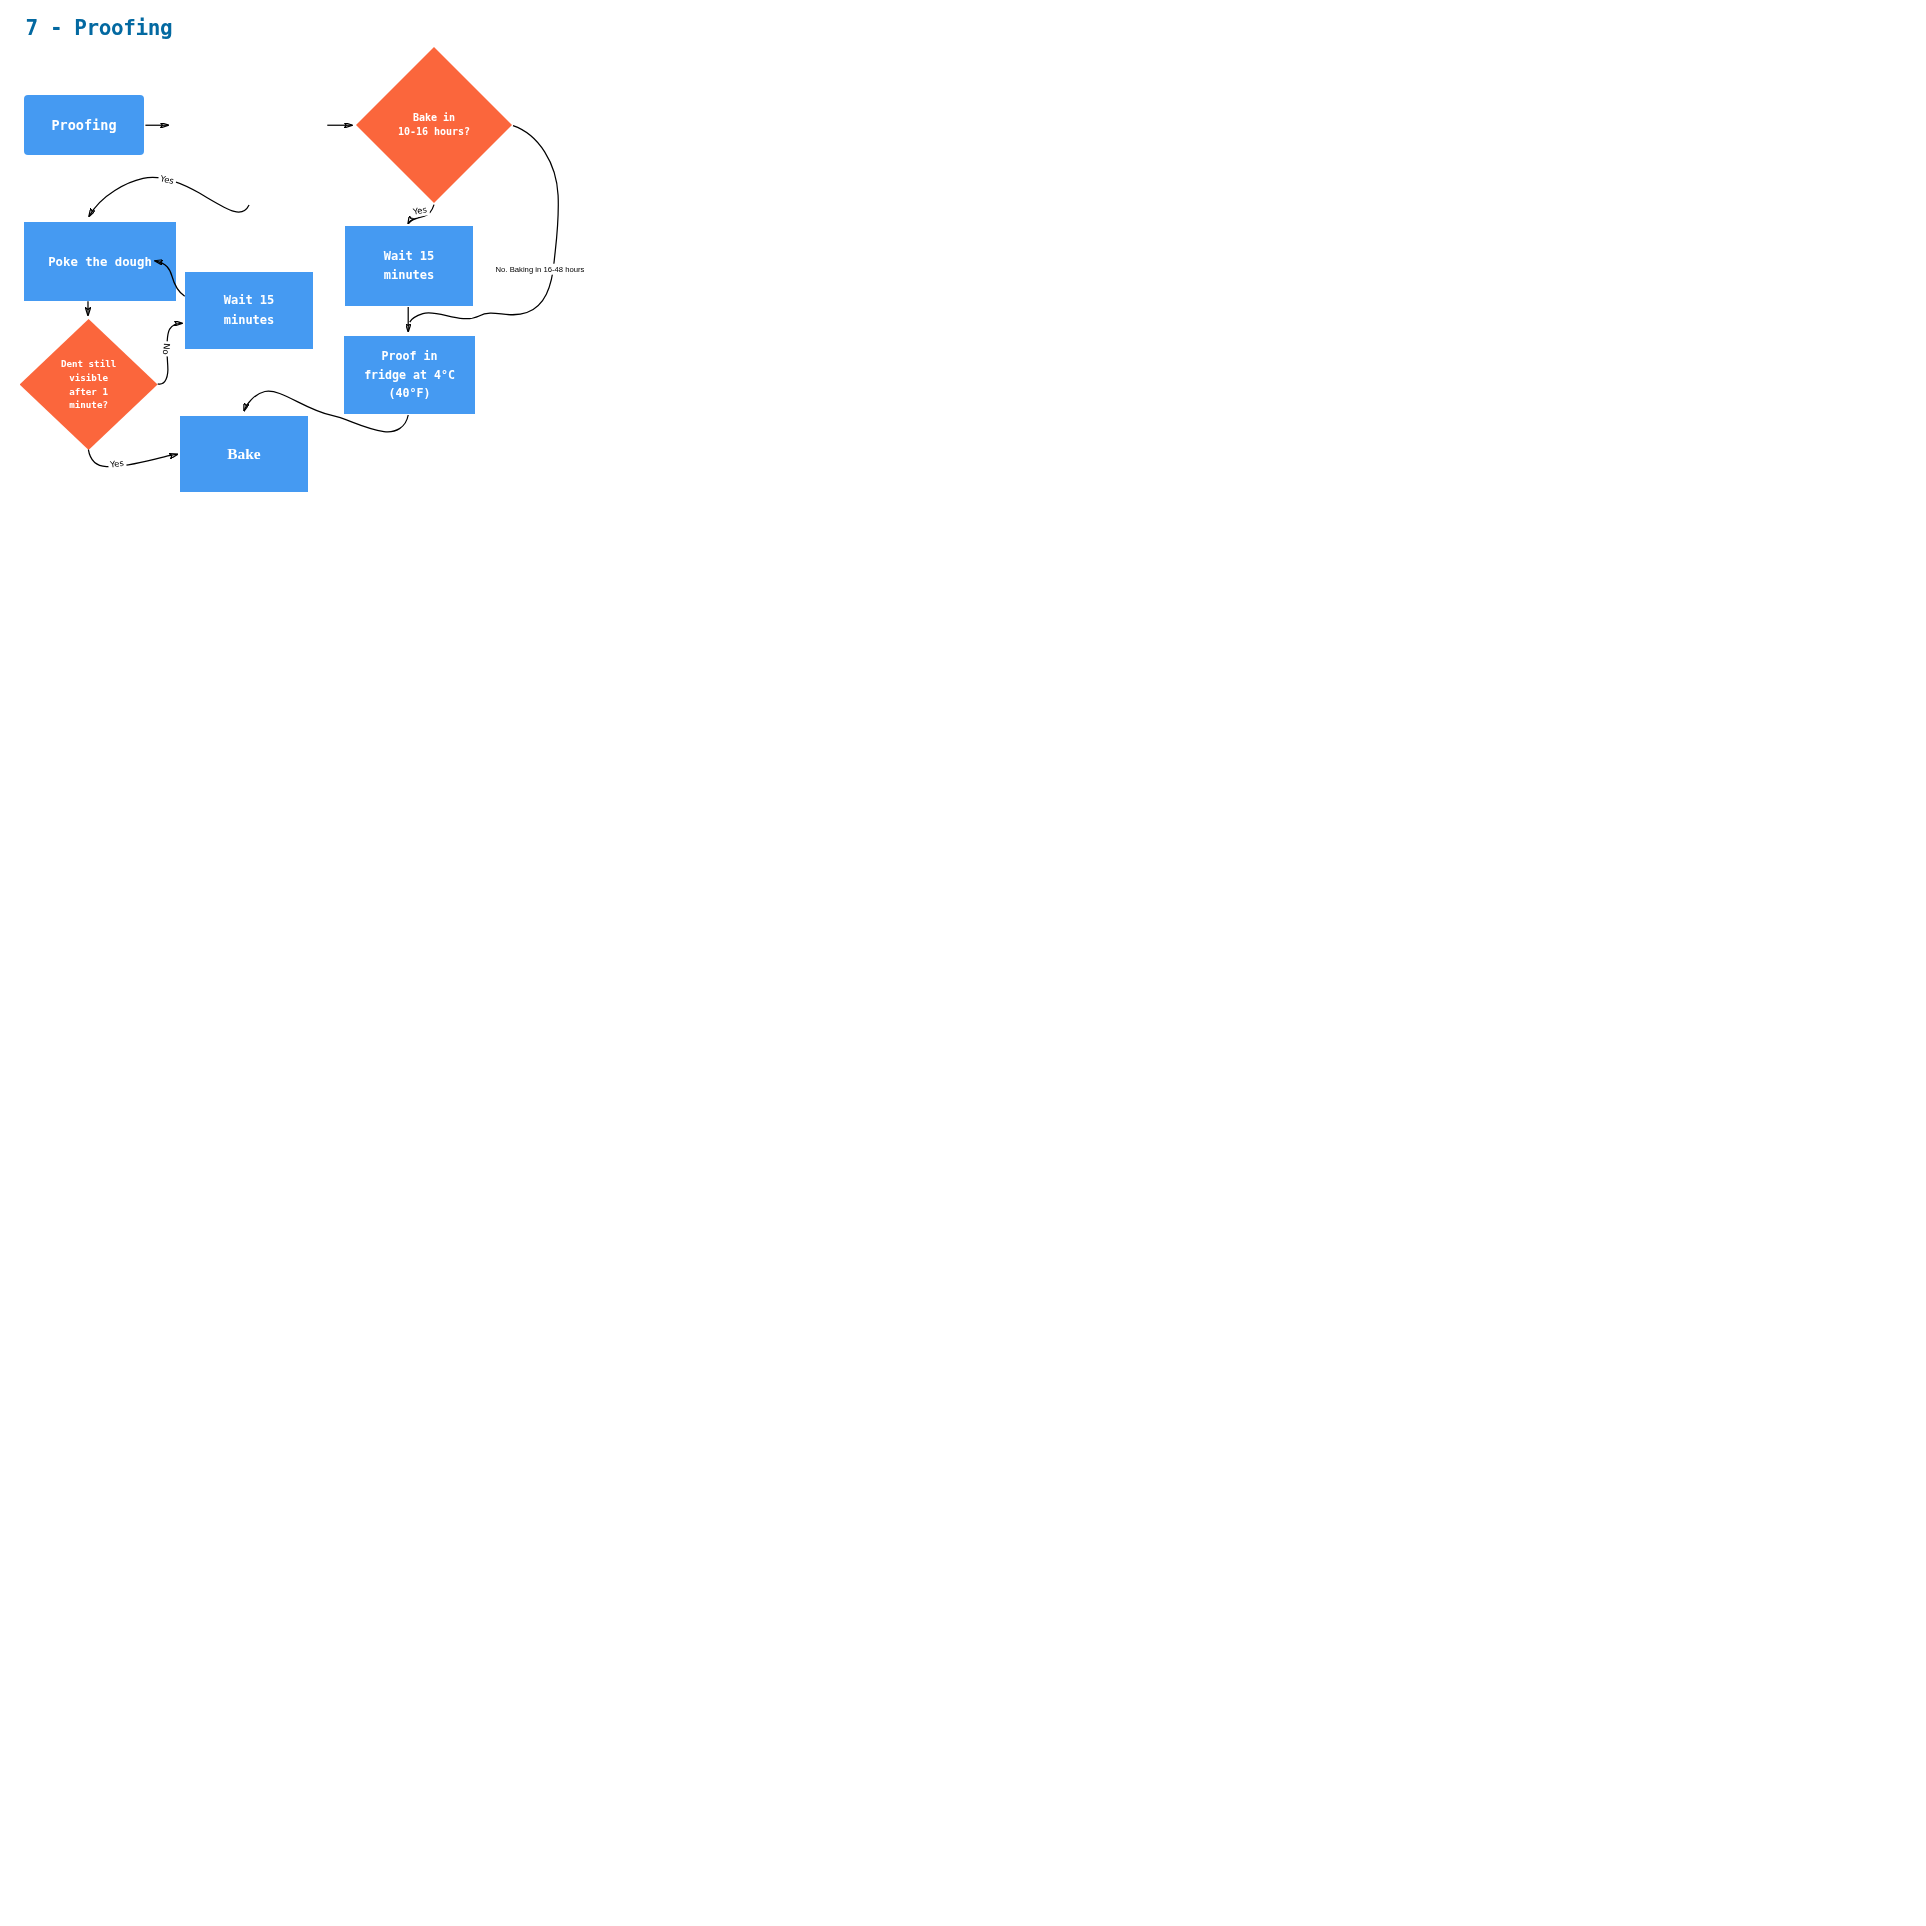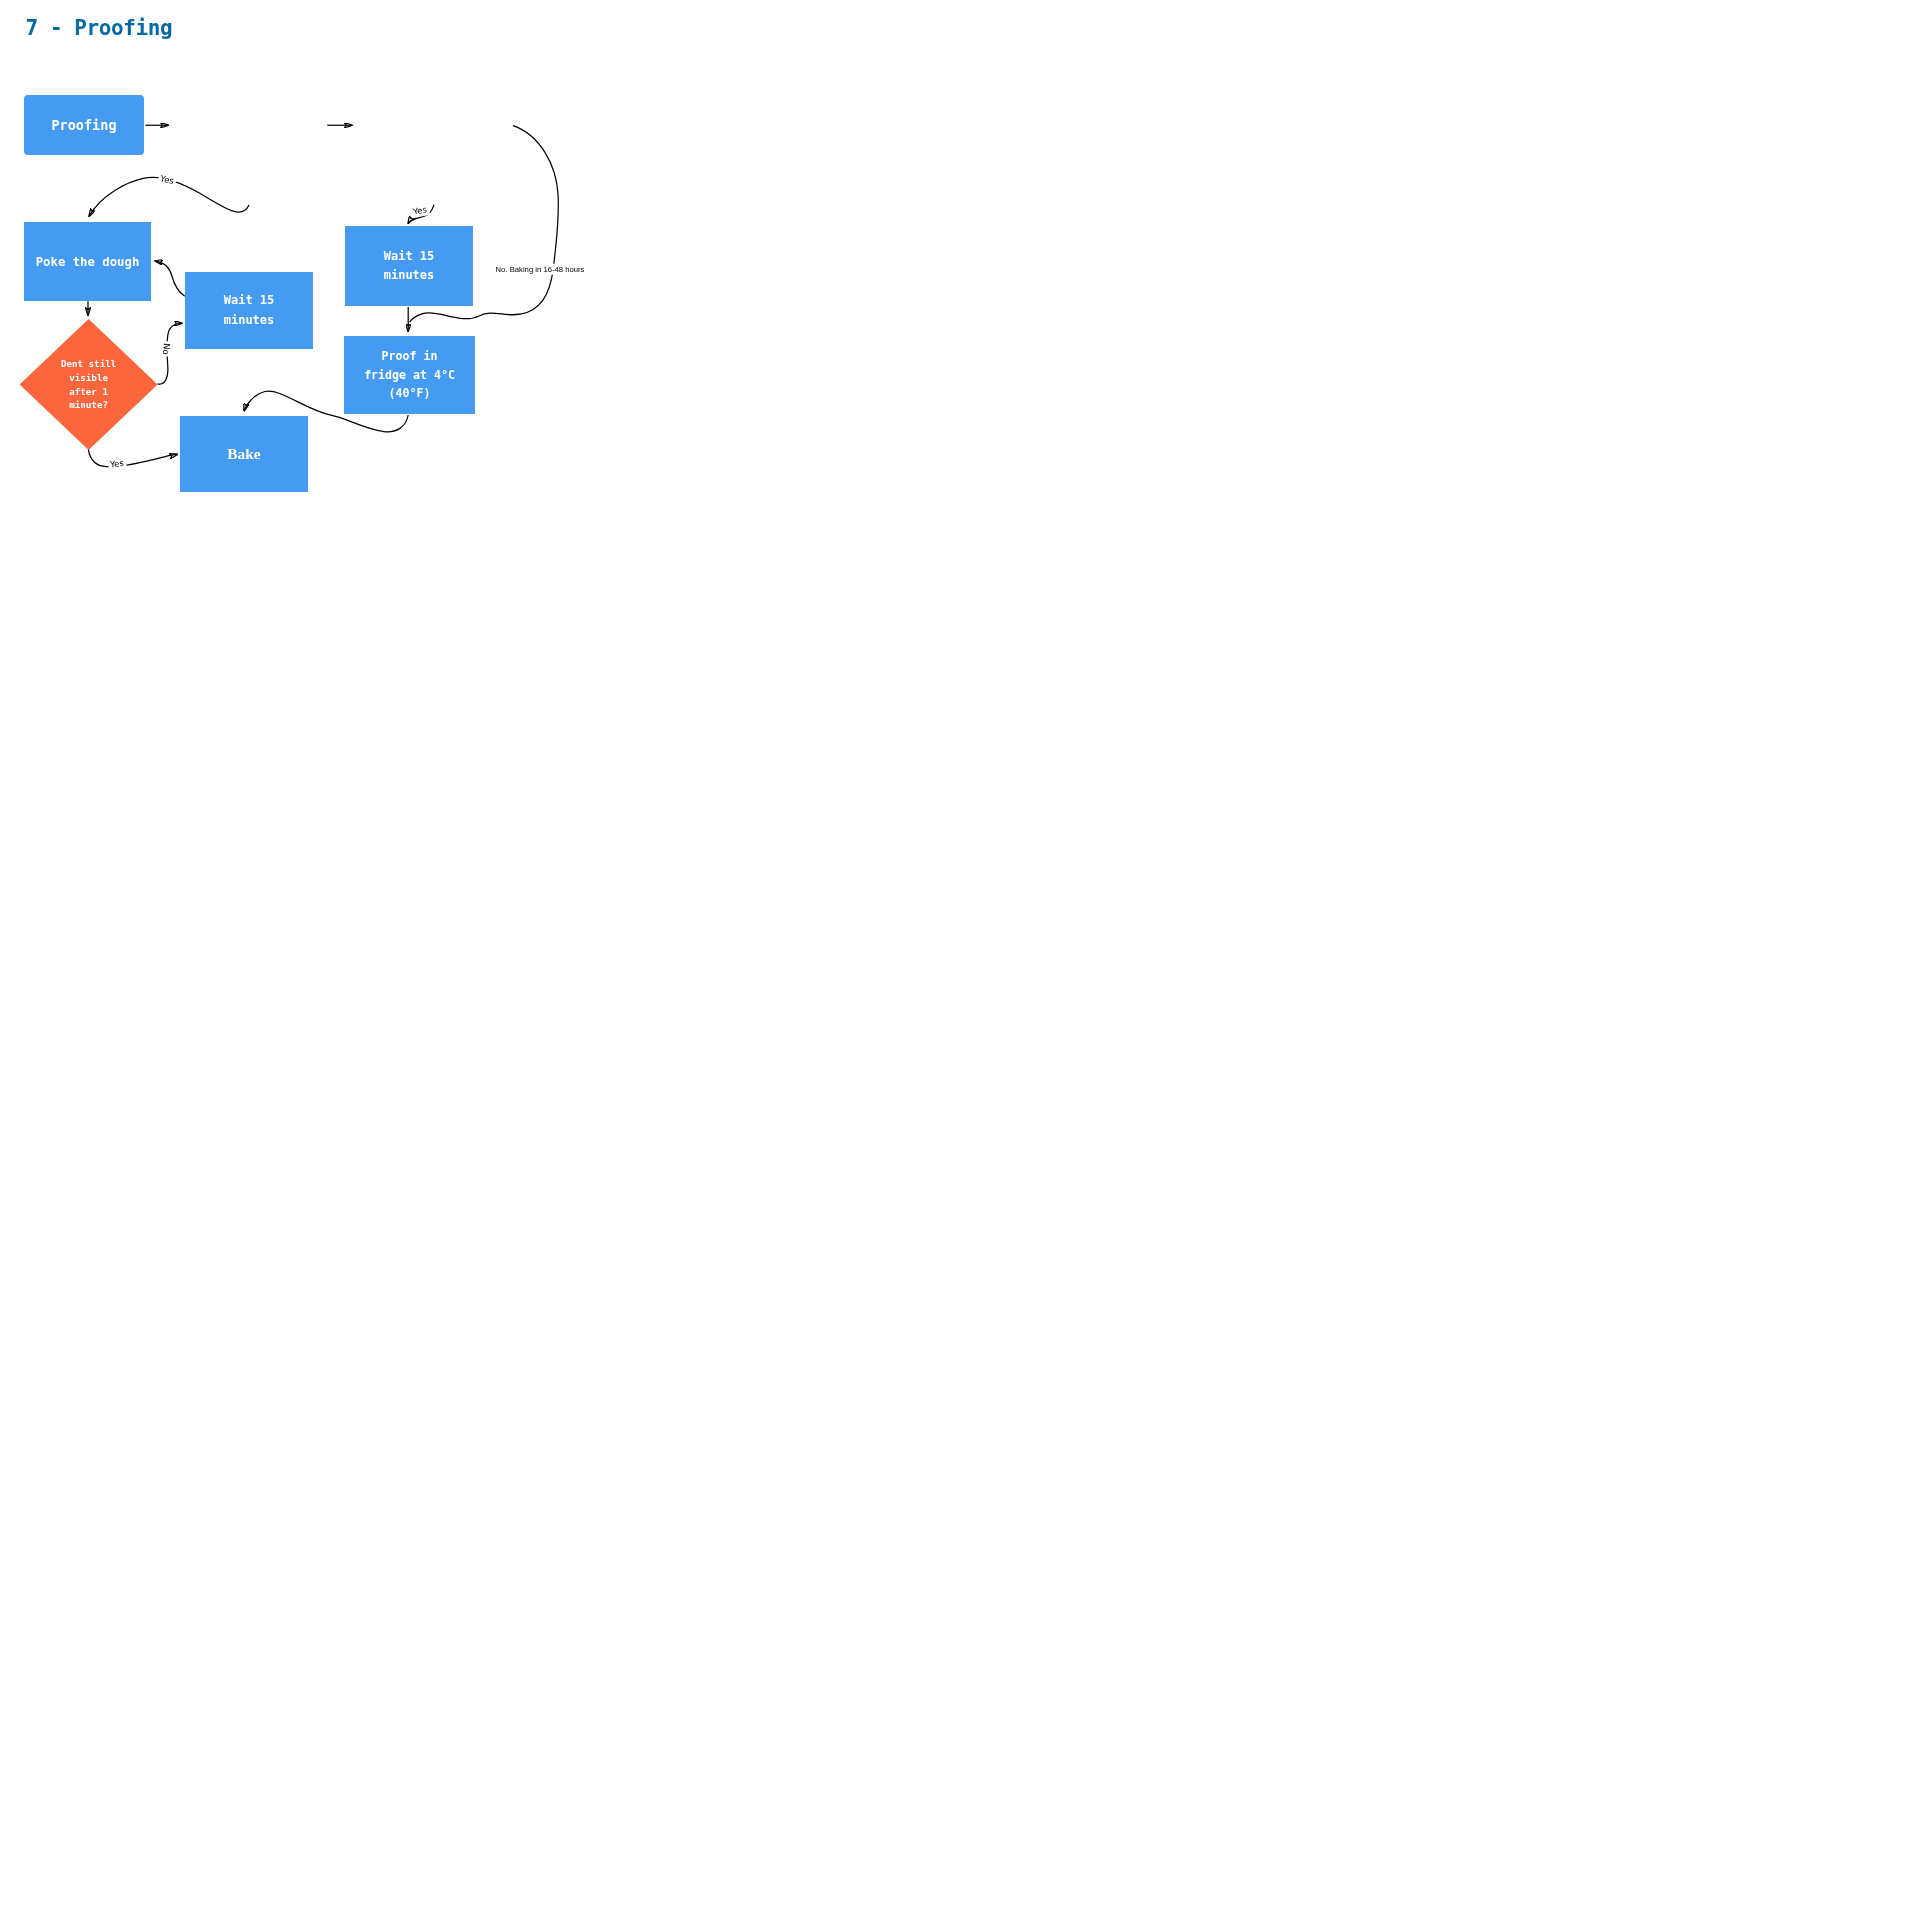--- a/index.html
+++ b/index.html
@@ -18,21 +18,21 @@
   .node{position:absolute;display:flex;align-items:center;justify-content:center;
     color:#ffffff;text-align:center;font-weight:bold;z-index:1;}
   .node .tl{display:block;}
   .proc{background:#459AF2;}
   .deci{background:#FB663C;clip-path:polygon(50% 0%,100% 50%,50% 100%,0% 50%);}
   .start{border-radius:4px;}
 
   #n-start{left:24px;top:95px;width:120px;height:60px;font-size:13.5px;}
   #n-d1{left:171px;top:47px;width:156px;height:159px;font-size:10px;line-height:1.45;}
   #n-d2{left:356px;top:47px;width:156px;height:156px;font-size:10px;line-height:1.45;}
-  #n-poke{left:24px;top:222px;width:127px;height:79px;font-size:12.3px;}
+  #n-poke{left:24px;top:222px;width:152px;height:79px;font-size:12.3px;}
   #n-wmid{left:185px;top:272px;width:128px;height:77px;font-size:12px;line-height:1.6;}
   #n-wright{left:345px;top:226px;width:128px;height:80px;font-size:12px;line-height:1.6;}
   #n-dent{left:19.6px;top:319px;width:138px;height:131px;font-size:9.2px;line-height:1.5;}
   #n-fridge{left:344px;top:336px;width:131px;height:78px;font-size:11.6px;line-height:1.6;}
   #n-bake{left:180px;top:416px;width:128px;height:76px;
     font-family:Liberation Serif, serif;font-size:15.4px;font-weight:bold;}
 
   #edges{position:absolute;left:0;top:0;width:596px;height:494px;z-index:2;pointer-events:none;}
   #edges path{stroke:#000000;stroke-width:3.2;fill:none;}
 
@@ -57,20 +57,26 @@
 
 <div id="canvas">
 
   <div class="page-title">7 - Proofing</div>
 
   <div class="node proc start" id="n-start">
     <span class="tl">Proofing</span>
   </div>
 
 
+  <div class="node deci" id="n-d2">
+    <div>
+      <span class="tl">Bake in</span>
+      <span class="tl">10-16 hours?</span>
+    </div>
+  </div>
 
   <div class="node proc" id="n-poke">
     <span class="tl">Poke the dough</span>
   </div>
 
   <div class="node proc" id="n-wmid">
     <div>
       <span class="tl">Wait 15</span>
       <span class="tl">minutes</span>
     </div>

